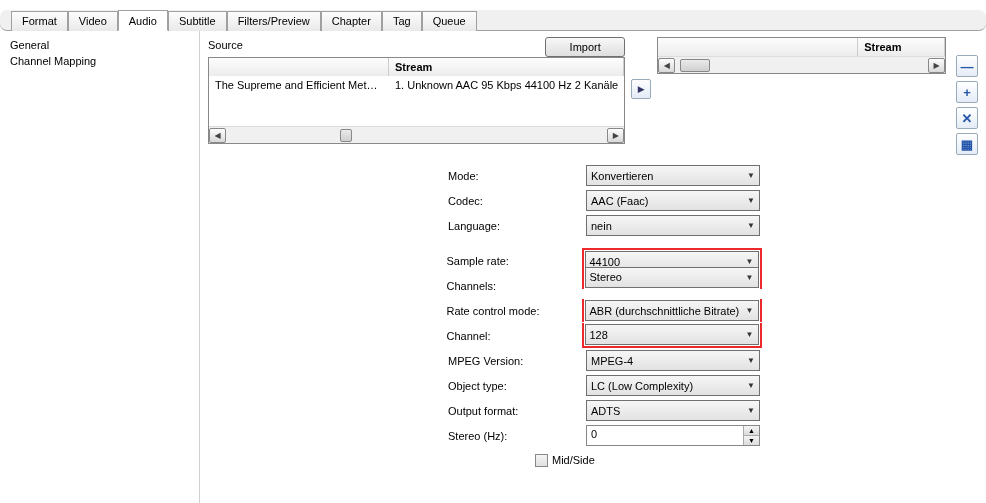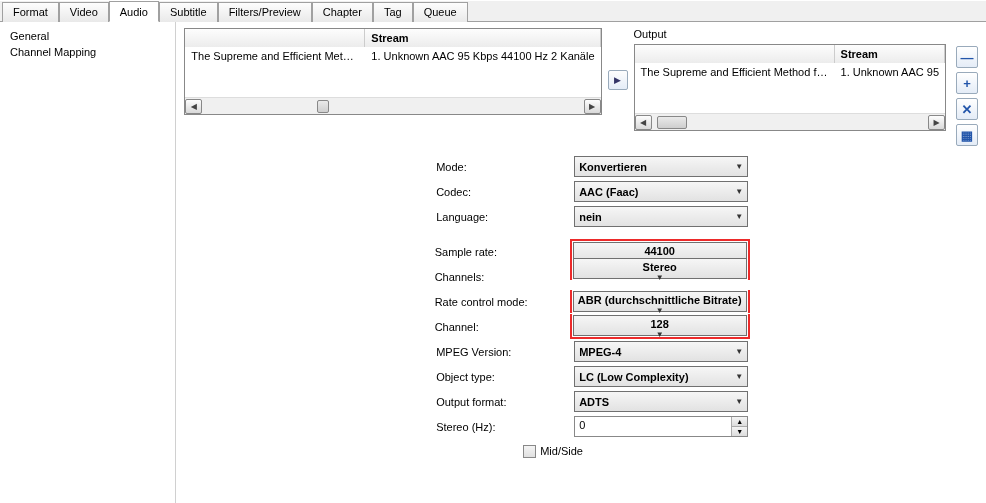--- a/index.html
+++ b/index.html
@@ -1,18 +1,18 @@
 <!DOCTYPE html>
 <html><head>
 <meta charset="utf-8">
 <style>
 * { box-sizing: border-box; font-family: Tahoma, Arial, sans-serif; font-size: 11px; }
 body { margin: 0; padding: 0; background: #fff; color: #000; width: 986px; height: 503px; overflow: hidden; }
 
-.tabs { display: flex; border-bottom: 1px solid #a0a0a0; background: #f0f0f0; padding-left: 2px; margin-top:1px;}
+.tabs { display: flex; border-bottom: 1px solid #a0a0a0; background: #f0f0f0; padding-left: 11px; margin-top:10px;border-radius:7px;}
 .tab { padding: 3px 10px 3px; border: 1px solid #a0a0a0; border-bottom: none; margin-right: 0px; background: linear-gradient(#fdfdfd,#e9e9e9); cursor: pointer; position: relative; top:1px;}
 .tab.active { background: #fff; border-bottom:1px solid #fff; top:1px; padding-top:4px; padding-bottom:3px; margin-top:-1px;}
 
 .main { display: flex; height: calc(100% - 22px); }
 .sidebar { width: 200px; border-right: 1px solid #d0d0d0; padding: 6px 10px; }
 .sidebar div { padding: 2px 0; cursor: pointer; }
 .content { flex:1; padding: 6px 8px; }
 
 .src-row { display: flex; align-items: flex-start; gap: 6px; margin-bottom: 8px;}
 .src-block { display:flex; flex-direction:column; }
@@ -34,24 +34,24 @@
 .sb-thumb{position:absolute; height:13px; top:1px; background:linear-gradient(#eaeaea,#cfcfcf); border:1px solid #888; border-radius:2px;}
 
 .move-btn { width:20px; height:20px; border:1px solid #9ab; background:linear-gradient(#fdfdfd,#e4ecf7); border-radius:2px; display:flex;align-items:center;justify-content:center; cursor:pointer; color:#336; font-size:9px; margin-top:42px;}
 
 .side-btns { display:flex; flex-direction:column; gap:4px; margin-left:4px;}
 .icon-btn { width:22px; height:22px; border:1px solid #9ab; background:linear-gradient(#fff,#e4ecf7); border-radius:2px; display:flex;align-items:center;justify-content:center; cursor:pointer; font-size:13px; font-weight:bold;}
 
 .form { margin-top: 8px; }
 .form-row { display:flex; align-items:center; height: 25px; justify-content: center;}
 .form-label { width: 140px; padding-left:2px;}
-.select { width: 174px; height:21px; border:1px solid #707070; background:linear-gradient(#f6f6f6,#e2e2e2); padding: 2px 4px; display:flex; align-items:center; justify-content:space-between; cursor:pointer;font-weight:bold;}
+.select { width: 174px; height:21px; border:1px solid #707070; background:linear-gradient(#f6f6f6,#e2e2e2); padding: 2px 4px; display:flex; align-items:center; justify-content:space-between; cursor:pointer;}
 .select .arrow{font-size:8px;color:#333;}
 .redbox{border:2px solid #ec2a2a; padding:1px; margin:2px 0 2px -3px; width:180px;}
-.redbox .select{width:100%; border:1px solid #707070;flex-direction:column;}
+.redbox .select{width:100%; border:1px solid #707070;}
 
 .spinner { width:174px; height:21px; border:1px solid #888; display:flex; background:#fff;}
 .spinner .val{flex:1; padding:2px 4px;}
 .spinner .arrows{width:16px; display:flex; flex-direction:column; border-left:1px solid #aaa;}
 .spinner .arrows span{flex:1; display:flex;align-items:center;justify-content:center; font-size:7px; background:linear-gradient(#f4f4f4,#dcdcdc); cursor:pointer;}
 .spinner .arrows span:first-child{border-bottom:1px solid #aaa;}
 
 .checkbox{width:13px;height:13px; border:1px solid #888; background:linear-gradient(#f4f4f4,#e0e0e0); display:inline-block; margin-right:4px; vertical-align:middle;}
 .gap{height:10px;}
 </style>
@@ -72,20 +72,24 @@
 <div class="main">
   <div class="sidebar">
     <div>General</div>
     <div>Channel Mapping</div>
   </div>
 
   <div class="content">
     <div class="src-row">
 
       <div class="src-block left">
+        <div class="title-row">
+          <span class="block-title">Source</span>
+          <span class="btn-import">Import</span>
+        </div>
         <div class="listbox">
           <div class="lb-head">
             <div class="col" style="width:180px;"></div>
             <div class="col" style="flex:1;">Stream</div>
           </div>
           <div class="lb-body">
             <div class="lb-row">
               <div class="col" style="width:180px;">The Supreme and Efficient Metho...</div>
               <div class="col" style="flex:1;">1. Unknown AAC  95 Kbps 44100 Hz 2 Kanäle</div>
             </div>
@@ -96,33 +100,24 @@
                 <div class="sb-thumb" style="left:30%;width:12px;"></div>
               </div>
             <div class="sb-btn">▶</div>
           </div>
         </div>
       </div>
 
       <div class="move-btn">▶</div>
 
       <div class="src-block right">
-        <div class="title-row">
-          <span class="block-title">Output</span>
-        </div>
         <div class="listbox">
           <div class="lb-head">
             <div class="col" style="width:200px;"></div>
             <div class="col" style="flex:1;">Stream</div>
-          </div>
-          <div class="lb-body">
-            <div class="lb-row">
-              <div class="col" style="width:200px;">The Supreme and Efficient Method fo...</div>
-              <div class="col" style="flex:1;">1. Unknown AAC  95</div>
-            </div>
           </div>
           <div class="scrollbar-h">
             <div class="sb-btn">◀</div>
             <div class="sb-track">
                 <div class="sb-thumb" style="left:2%;width:30px;"></div>
               </div>
             <div class="sb-btn">▶</div>
           </div>
         </div>
       </div>

